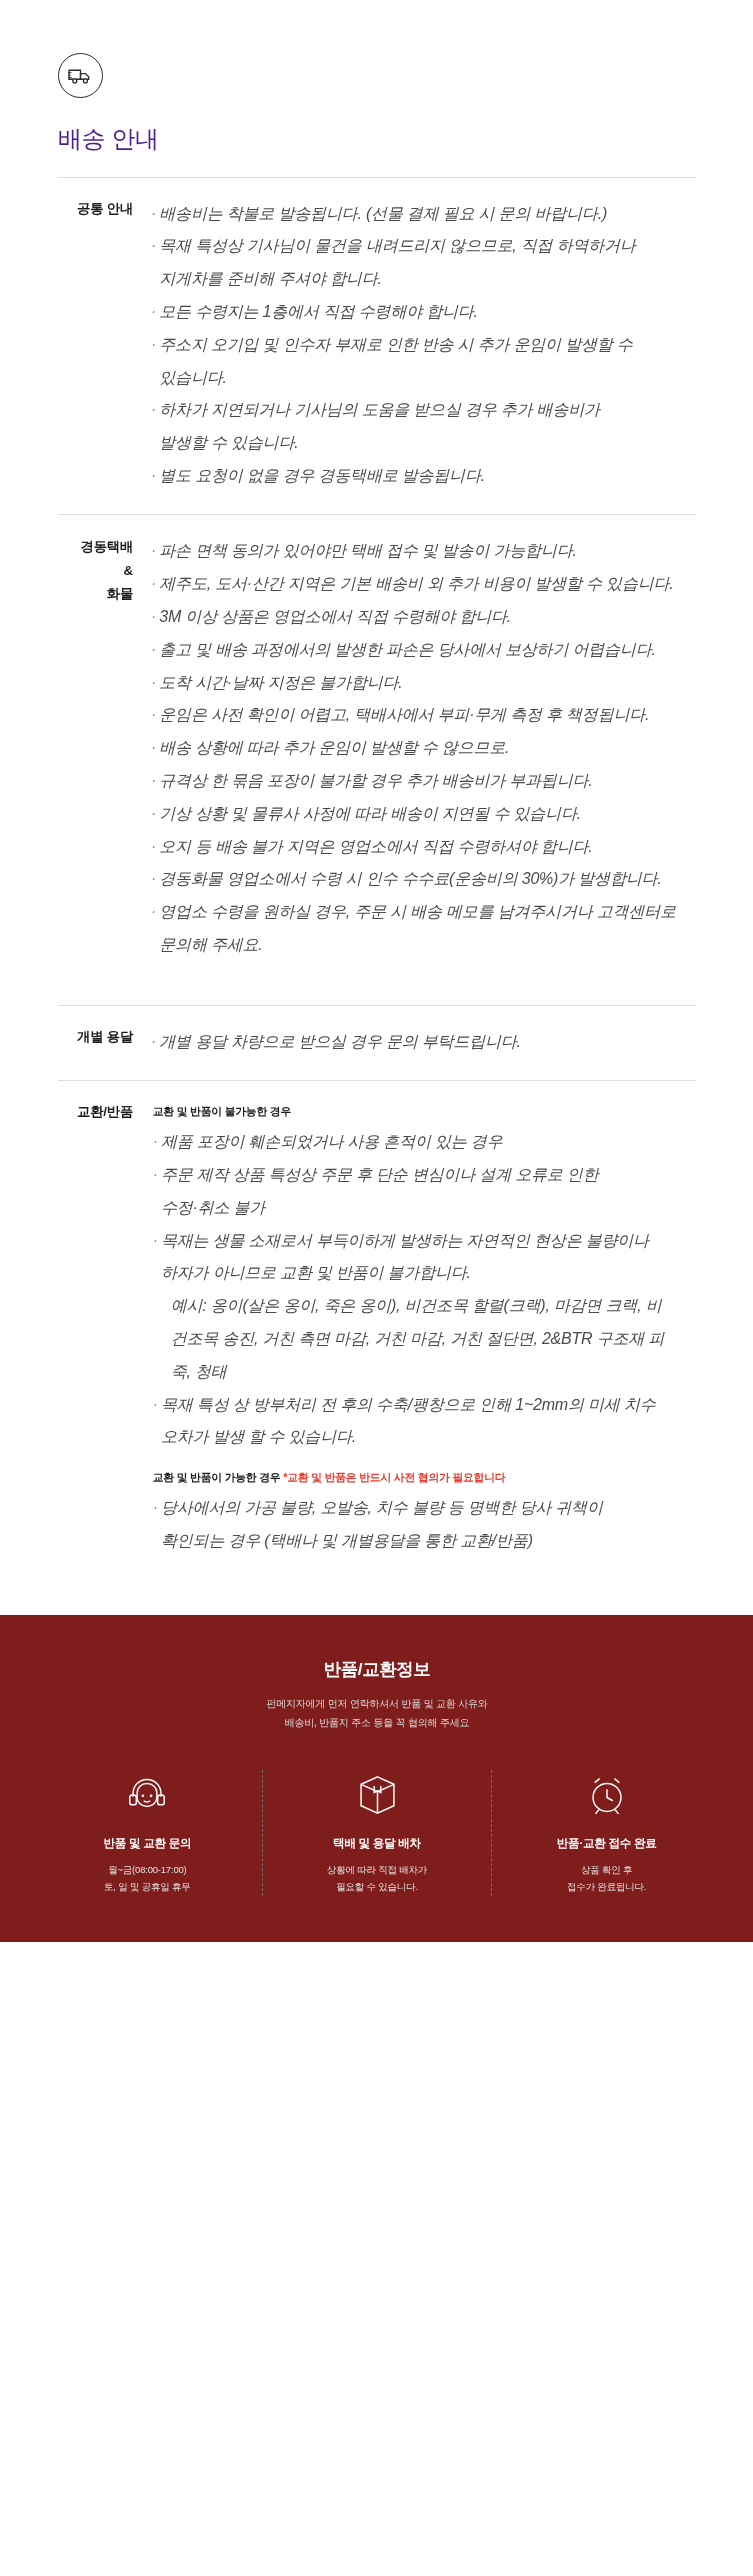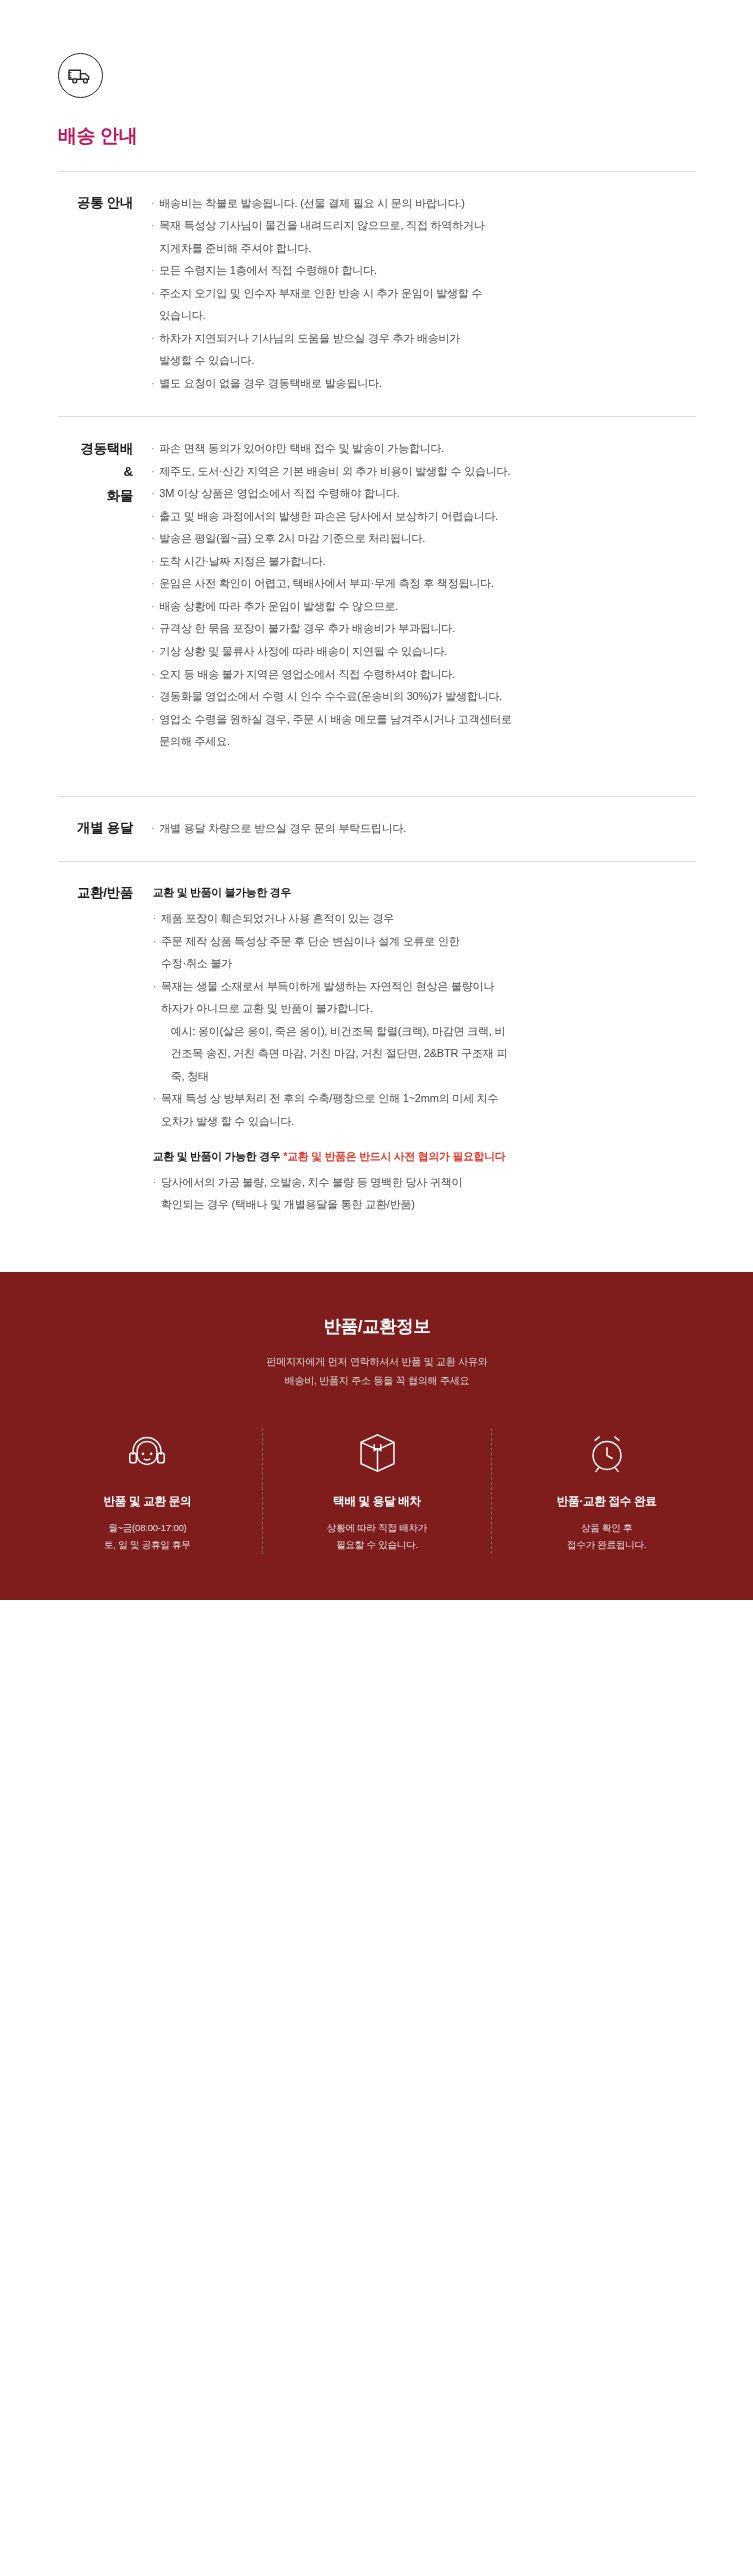--- a/index.html
+++ b/index.html
@@ -21,24 +21,24 @@
 
   .truck-badge {
     width: 45px; height: 45px;
     border: 1.7px solid #2b2b2b;
     border-radius: 50%;
     display: flex; align-items: center; justify-content: center;
     margin-bottom: 25px;
   }
 
   .page-title {
-    font-size: 19px;
-    font-weight: bold;
+    font-size: 24px;
+    font-weight: normal;
     letter-spacing: -0.4px;
-    color: #be185d;
+    color: #4c1d95;
     margin: 0 0 21.6px 0;
   }
 
   .divider {
     border-top: 0.8px solid #dedede;
     margin: 0;
   }
 
   .block {
     display: flex;
@@ -54,26 +54,27 @@
     line-height: 1.7;
     text-align: right;
     padding-right: 18px;
     letter-spacing: -0.2px;
   }
   .block-label.multi { line-height: 1.75; }
   .block-body { flex: 1; }
 
   ul.lines { list-style: none; margin: 0; padding: 0; }
   ul.lines li {
-    font-size: 11px;
+    font-size: 16px;
     line-height: 2.05;
     color: #4a4a4a;
     letter-spacing: -0.2px;
     position: relative;
     padding-left: 8.3px;
+    font-style: italic;
   }
   ul.lines li.dot:before {
     content: "·";
     position: absolute;
     left: 0;
     color: #8a8a8a;
   }
   ul.lines li.nodot { padding-left: 8.3px; }
   ul.lines li.indent { padding-left: 18px; }
 
@@ -189,21 +190,20 @@
         <div>경동택배</div>
         <div>&amp;</div>
         <div>화물</div>
       </div>
       <div class="block-body">
         <ul class="lines">
           <li class="dot">파손 면책 동의가 있어야만 택배 접수 및 발송이 가능합니다.</li>
           <li class="dot">제주도, 도서·산간 지역은 기본 배송비 외 추가 비용이 발생할 수 있습니다.</li>
           <li class="dot">3M 이상 상품은 영업소에서 직접 수령해야 합니다.</li>
           <li class="dot">출고 및 배송 과정에서의 발생한 파손은 당사에서 보상하기 어렵습니다.</li>
-          <li class="dot">발송은 평일(월~금) 오후 2시 마감 기준으로 처리됩니다.</li>
           <li class="dot">도착 시간·날짜 지정은 불가합니다.</li>
           <li class="dot">운임은 사전 확인이 어렵고, 택배사에서 부피·무게 측정 후 책정됩니다.</li>
           <li class="dot">배송 상황에 따라 추가 운임이 발생할 수 않으므로.</li>
           <li class="dot">규격상 한 묶음 포장이 불가할 경우 추가 배송비가 부과됩니다.</li>
           <li class="dot">기상 상황 및 물류사 사정에 따라 배송이 지연될 수 있습니다.</li>
           <li class="dot">오지 등 배송 불가 지역은 영업소에서 직접 수령하셔야 합니다.</li>
           <li class="dot">경동화물 영업소에서 수령 시 인수 수수료(운송비의 30%)가 발생합니다.</li>
           <li class="dot">영업소 수령을 원하실 경우, 주문 시 배송 메모를 남겨주시거나 고객센터로</li>
           <li class="nodot">문의해 주세요.</li>
         </ul>

